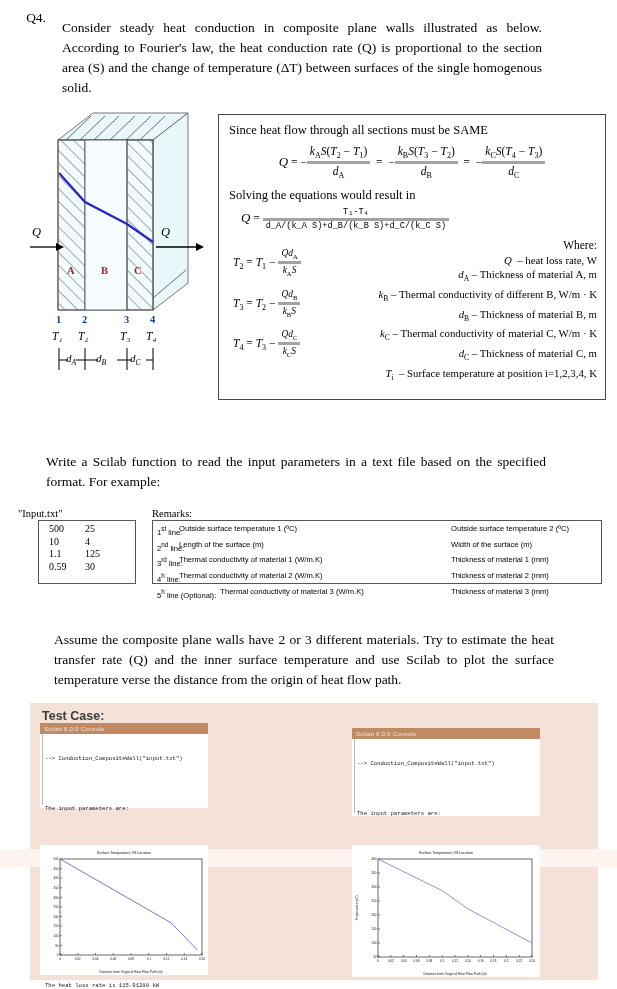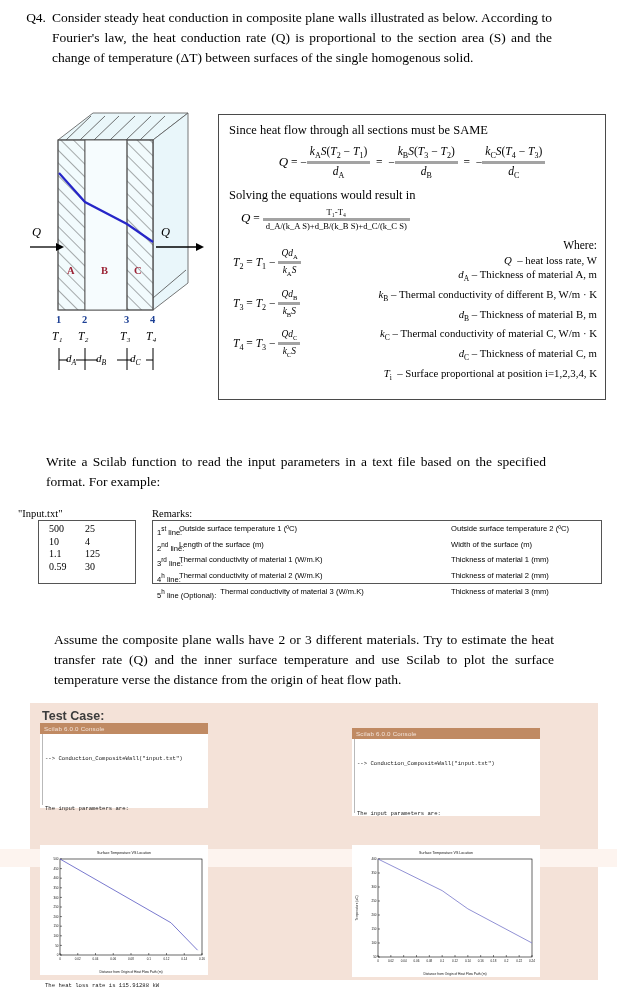--- a/index.html
+++ b/index.html
@@ -11,21 +11,21 @@
     position:relative;
     overflow:hidden;
   }
   .page { position:relative; width:617px; height:989px; }
 
   
   .q-block { position:absolute; left:0; top:8px; width:617px; }
   .q-row { display:flex; }
   .q-label { width:46px; text-align:right; padding-right:6px; font-size:13.5px; line-height:20px; flex:none;}
   .q-text { width:500px; font-size:13.5px; line-height:20px; text-align:justify; }
-  .q-text p { margin:0; }
+  .q-text p { margin:10px; }
 
   
   .figure-area { position:absolute; left:0; top:108px; width:617px; height:290px; }
 
   
   .wall-wrap { position:absolute; left:28px; top:0px; width:180px; height:285px; }
   .wall-svg { position:absolute; left:0; top:0; }
 
   
   .eq-box {
@@ -44,21 +44,21 @@
   .lower-right .whdr { font-size:11.5px; }
   .teq { margin:10px 0 0 0; }
 
   
   .mi { font-style:italic; font-family:"Liberation Serif", serif; }
   .frac { display:inline-block; vertical-align:middle; text-align:center; }
   .frac > .num { display:block; padding:0 3px; border-bottom:3px solid #a3a3a3; line-height:1.25; }
   .frac > .den { display:block; padding:0 3px; line-height:1.3; }
   sub { font-size:0.7em; }
   .small { font-size:0.82em; }
-  .tiny { font-size:8.6px; }
+  .tiny { font-size:8.6px;font-family:Liberation Mono, monospace; }
 
   
   .p-write { position:absolute; left:0; top:452px; width:509px; }
   .p-write .q-text { width:500px; margin-left:46px; }
 
   
   .io-area { position:absolute; left:0; top:508px; width:617px; height:78px; }
   .inp-cap { position:absolute; left:18px; top:0px; font-size:10.5px; }
   .inp-table {
     position:absolute; left:38px; top:12px; width:98px; height:64px;
@@ -253,21 +253,21 @@
         </div>
 
         <div class="lower-right">
           <div class="whdr">Where:</div>
           <div><span class="mi">Q</span>&nbsp;&nbsp;<span>–  heat loss rate, W</span></div>
           <div><span class="mi">d</span><sub>A</sub> <span>– Thickness of material A, m</span></div>
           <div><span class="mi">k</span><sub>B</sub> <span>– Thermal conductivity of different B, W/m · K</span></div>
           <div><span class="mi">d</span><sub>B</sub> <span>– Thickness of material B, m</span></div>
           <div><span class="mi">k</span><sub>C</sub> <span>– Thermal conductivity of material C, W/m · K</span></div>
           <div><span class="mi">d</span><sub>C</sub> <span>– Thickness of material C, m</span></div>
-          <div><span class="mi">T</span><sub>i</sub>&nbsp; <span>–  Surface proportional at position i=1,2,3,4, K</span></div>
+          <div><span class="mi">T</span><sub>i</sub>&nbsp; <span>–  Surface temperature at position i=1,2,3,4, K</span></div>
         </div>
       </div>
     </div>
   </div>
 
   <div class="p-write">
     <div class="q-text">Write a Scilab function to read the input parameters in a text file based on the specified format. For example:</div>
   </div>
 
   <div class="io-area">

